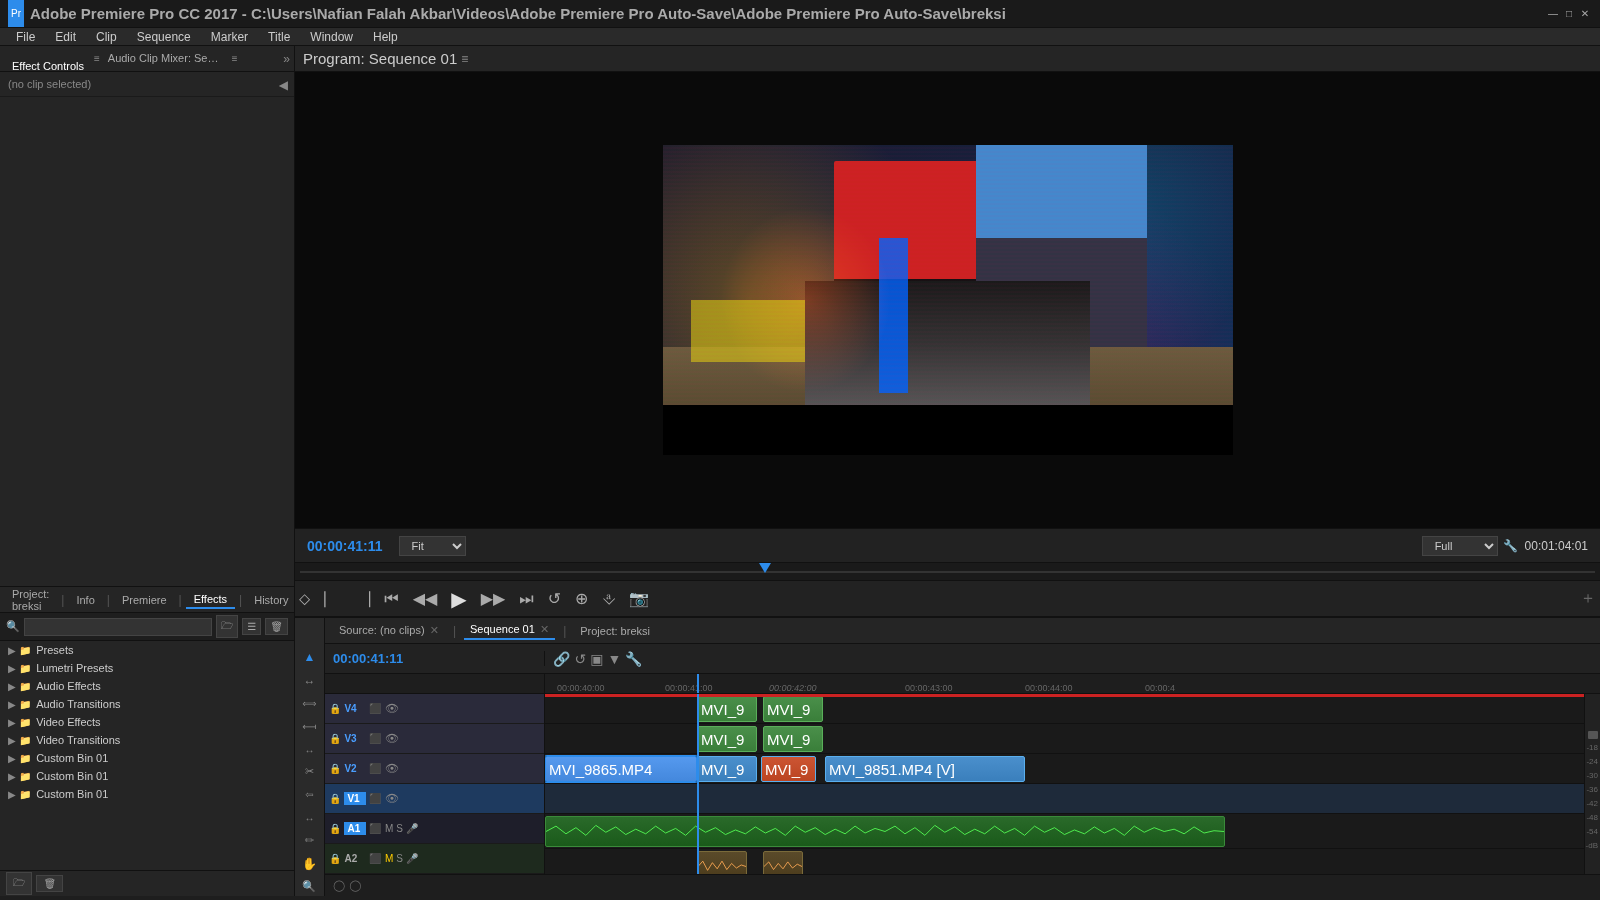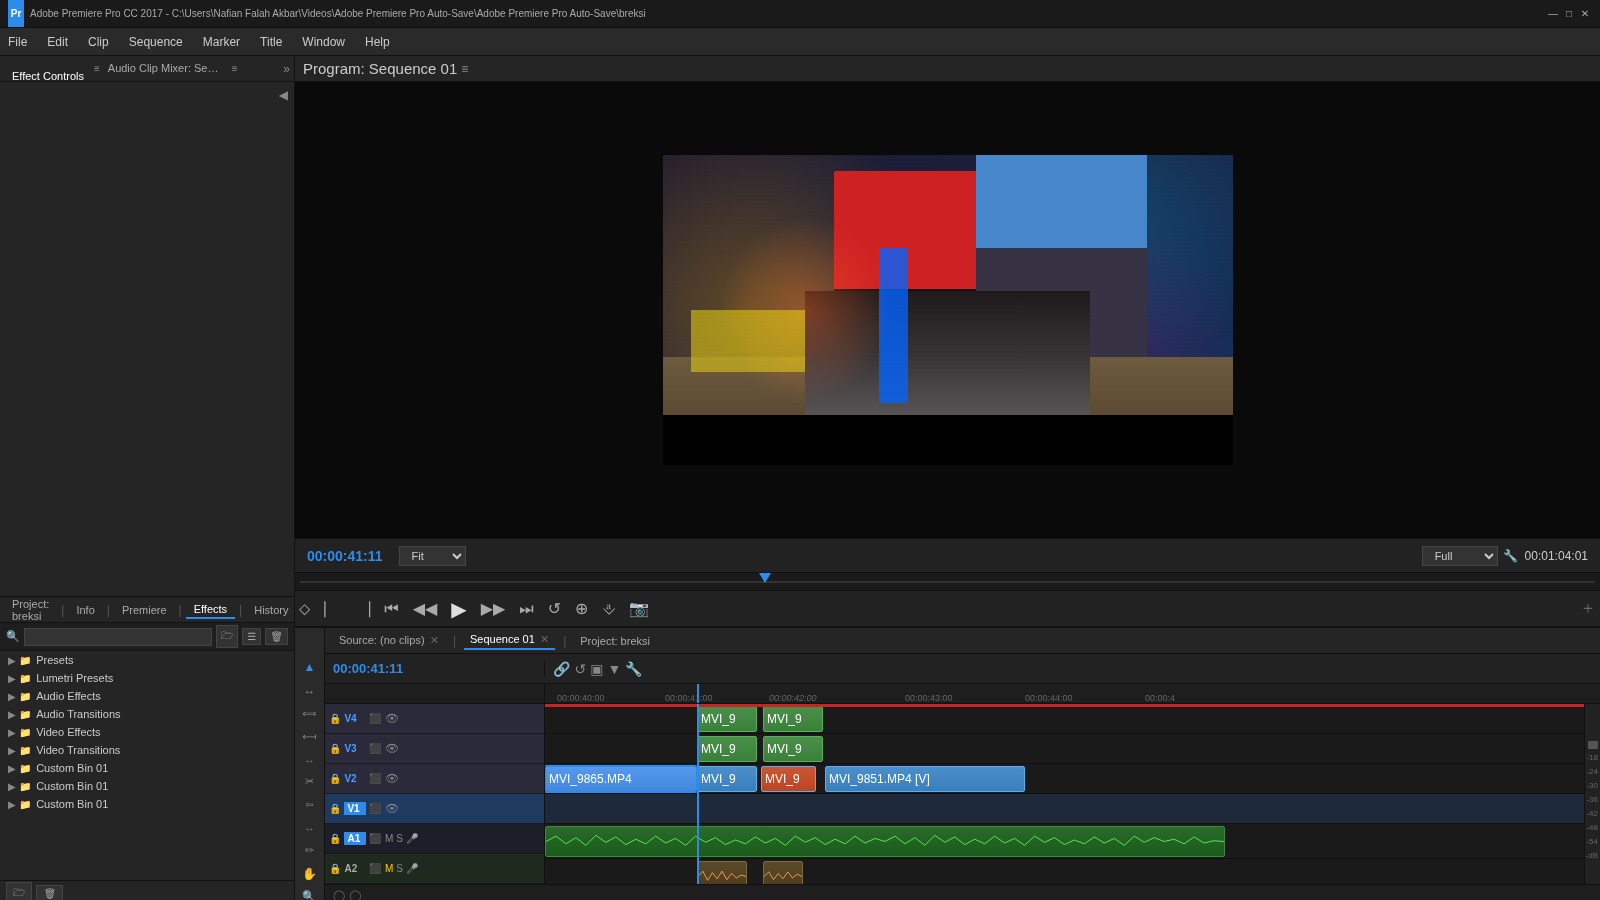--- a/index.html
+++ b/index.html
@@ -23,44 +23,45 @@
       border-bottom: 1px solid #111;
     }
     #title-bar .app-icon {
       width: 16px;
       height: 27px;
       background: #2d8ceb;
       margin-right: 6px;
       font-size: 10px;
       display: flex; align-items: center; justify-content: center;
       color: white;
-      font-weight: bold;
+      font-weight: normal;
     }
     #title-bar .title-text {
-      font-size: 10px;
+      font-size: 15px;
       color: #aaa;
       flex: 1;
+      font-weight: bold;
     }
     #title-bar .win-controls {
       display: flex;
       gap: 2px;
     }
     #title-bar .win-btn {
       width: 14px; height: 14px;
       display: flex; align-items: center; justify-content: center;
       font-size: 10px; cursor: pointer; color: #aaa;
     }
 
     
     #menu-bar {
-      height: 28px;
+      height: 18px;
       background: #2a2a2a;
       display: flex;
       align-items: center;
-      padding: 0 0;
+      padding: 0 8px;
       border-bottom: 1px solid #111;
       gap: 4px;
     }
     .menu-item {
       padding: 2px 8px;
       font-size: 12px;
       color: #ccc;
       cursor: pointer;
     }
 
@@ -624,21 +625,21 @@
       height: 30px;
       border-bottom: 1px solid #111;
       position: relative;
     }
     .clip {
       position: absolute;
       height: 26px;
       top: 2px;
       border-radius: 2px;
       overflow: hidden;
-      font-size: 12px;
+      font-size: 15px;
       display: flex;
       align-items: center;
       padding-left: 3px;
       cursor: pointer;
     }
     .clip.video-clip {
       background: linear-gradient(to bottom, #4a8fcc, #3a7fbc);
       border: 1px solid #5aafee;
       color: #fff;
     }
@@ -788,20 +789,21 @@
 
     <div class="panel-tab-bar">
       <span class="panel-tab active">Effect Controls</span>
       <span class="panel-tab-menu">≡</span>
       <span class="panel-tab" style="max-width:130px;overflow:hidden;white-space:nowrap;text-overflow:ellipsis;display:inline-block;">Audio Clip Mixer: Sequence 0...</span>
       <span class="panel-tab-menu">≡</span>
       <span class="panel-expand">»</span>
     </div>
 
     <div id="effect-controls">
+      <div class="no-clip-label">(no clip selected)</div>
       <div style="position:absolute;right:6px;top:6px;color:#888;cursor:pointer;font-size:12px;">◀</div>
     </div>
 
     <div id="bottom-left">
       <div class="project-tab-bar">
         <span class="proj-tab">Project: breksi</span>
         <span class="proj-tab-divider">|</span>
         <span class="proj-tab">Info</span>
         <span class="proj-tab-divider">|</span>
         <span class="proj-tab">Premiere</span>

